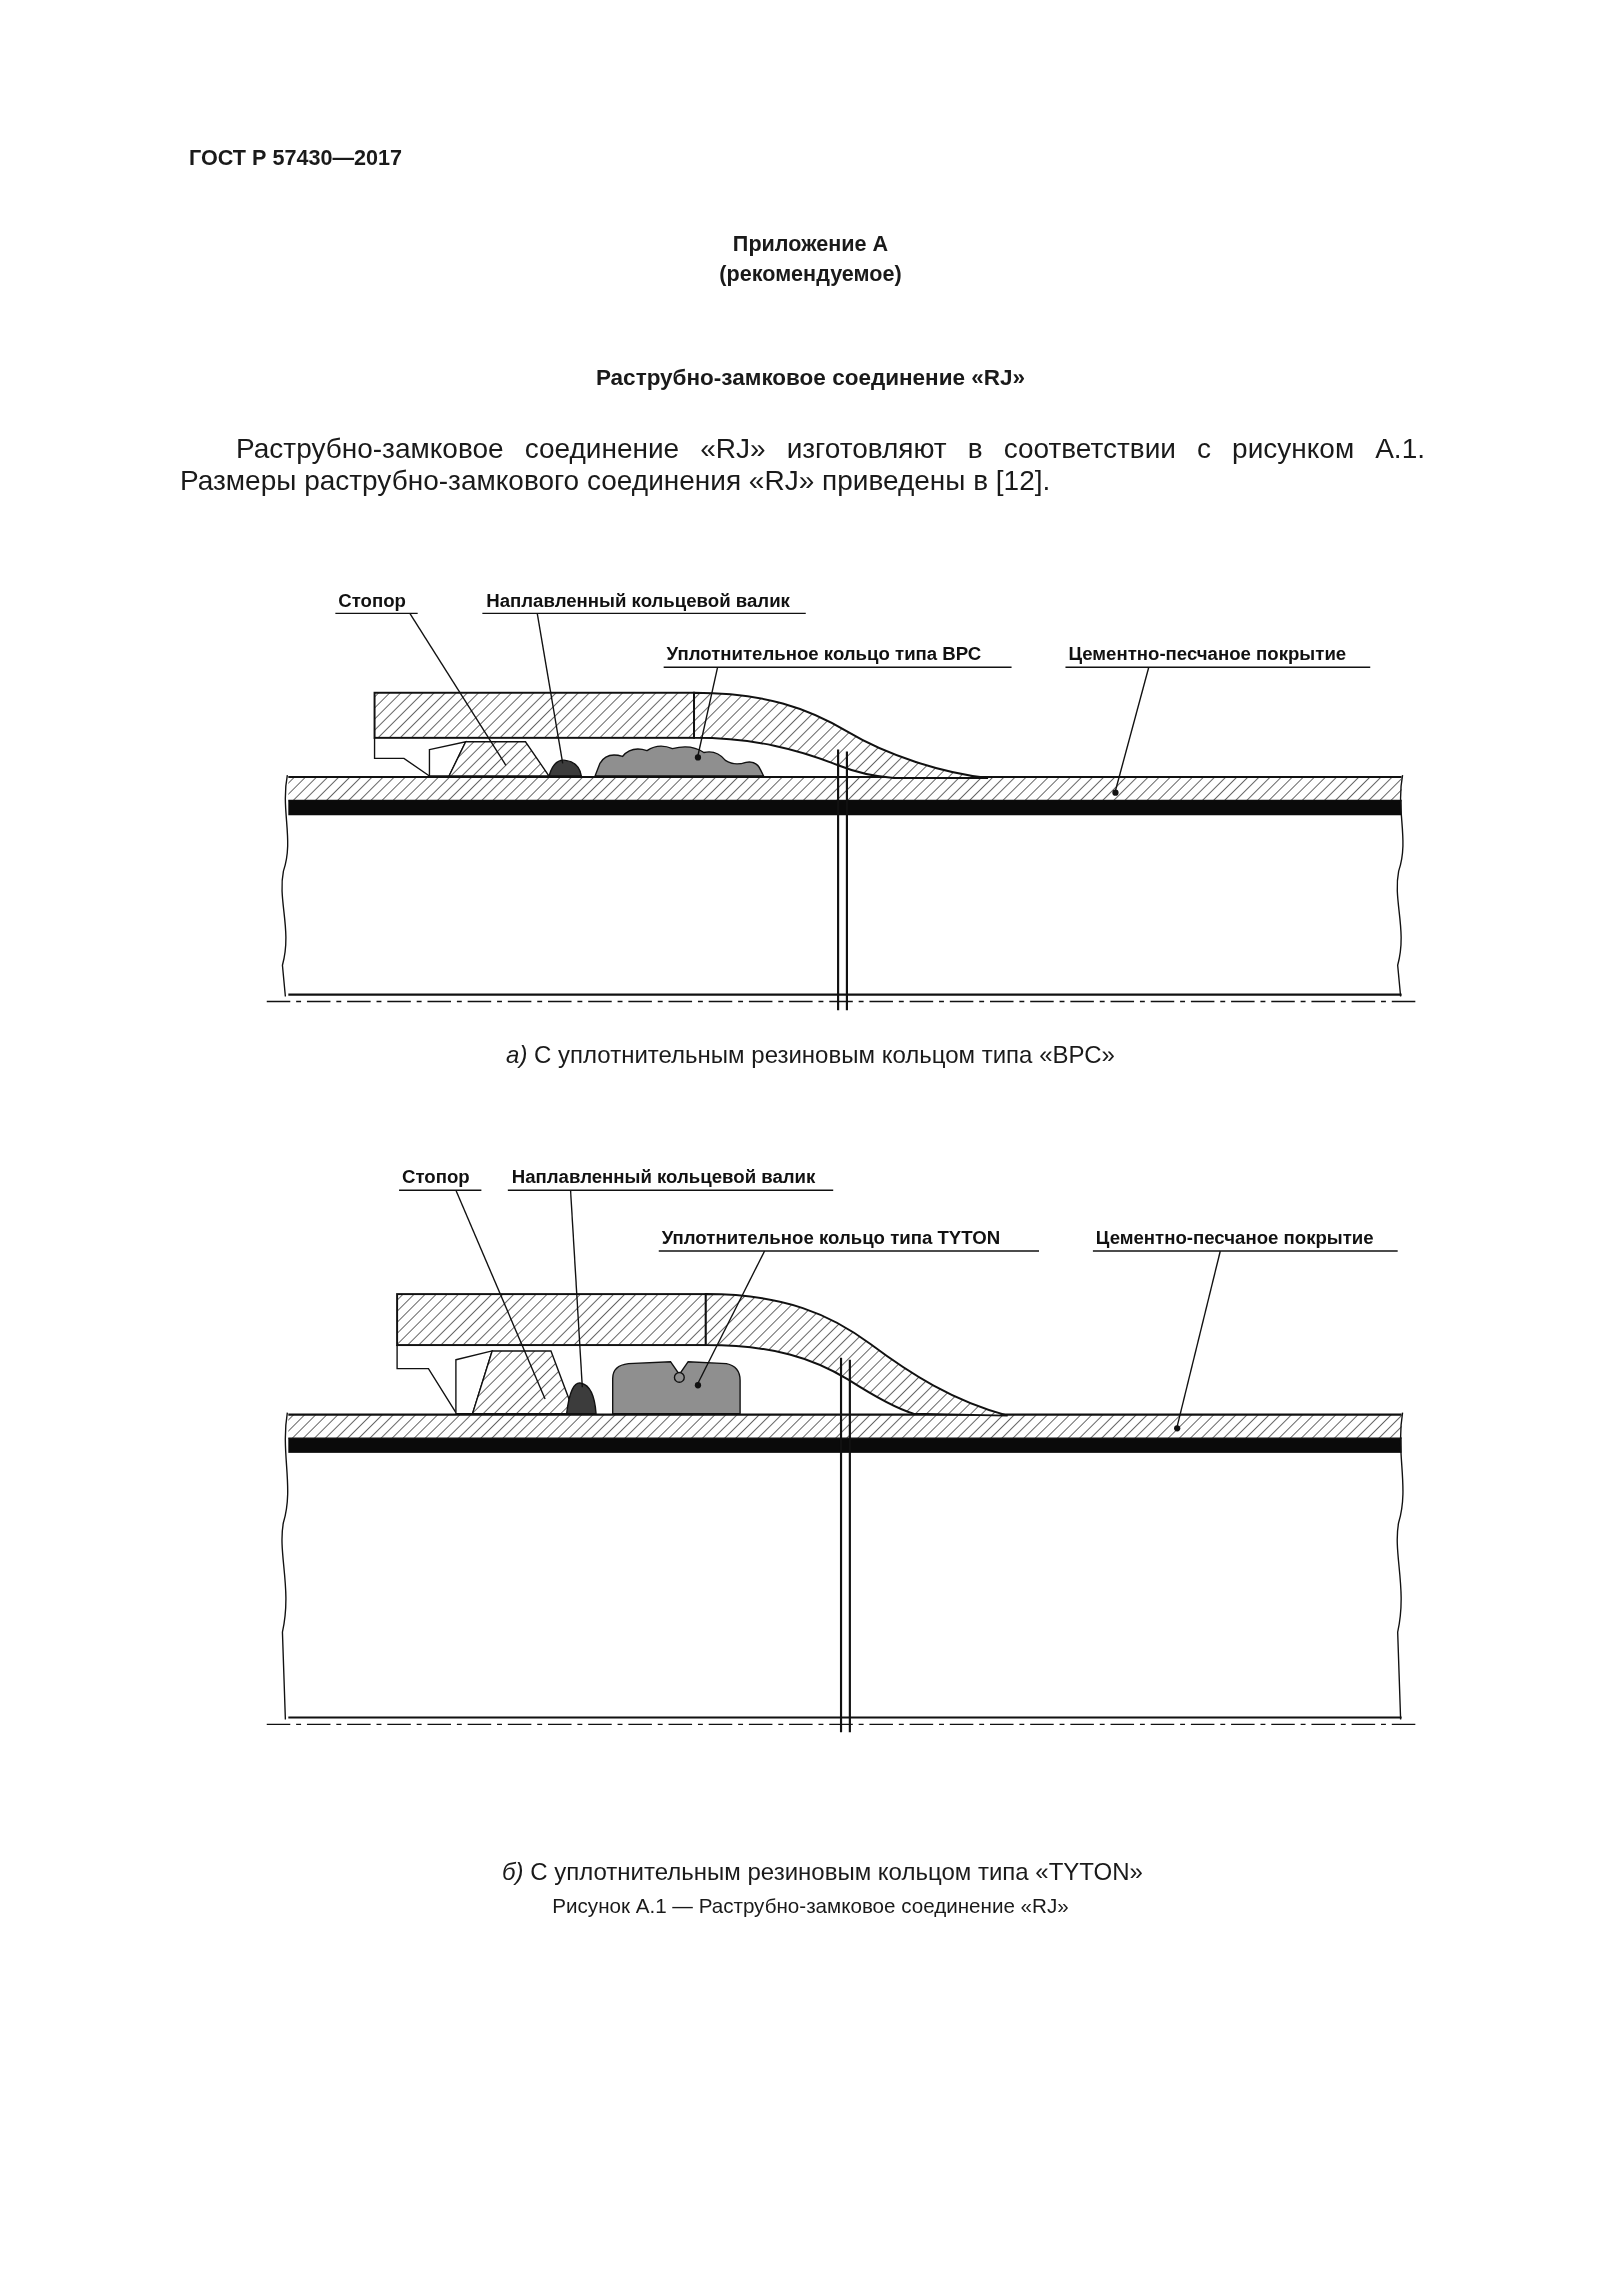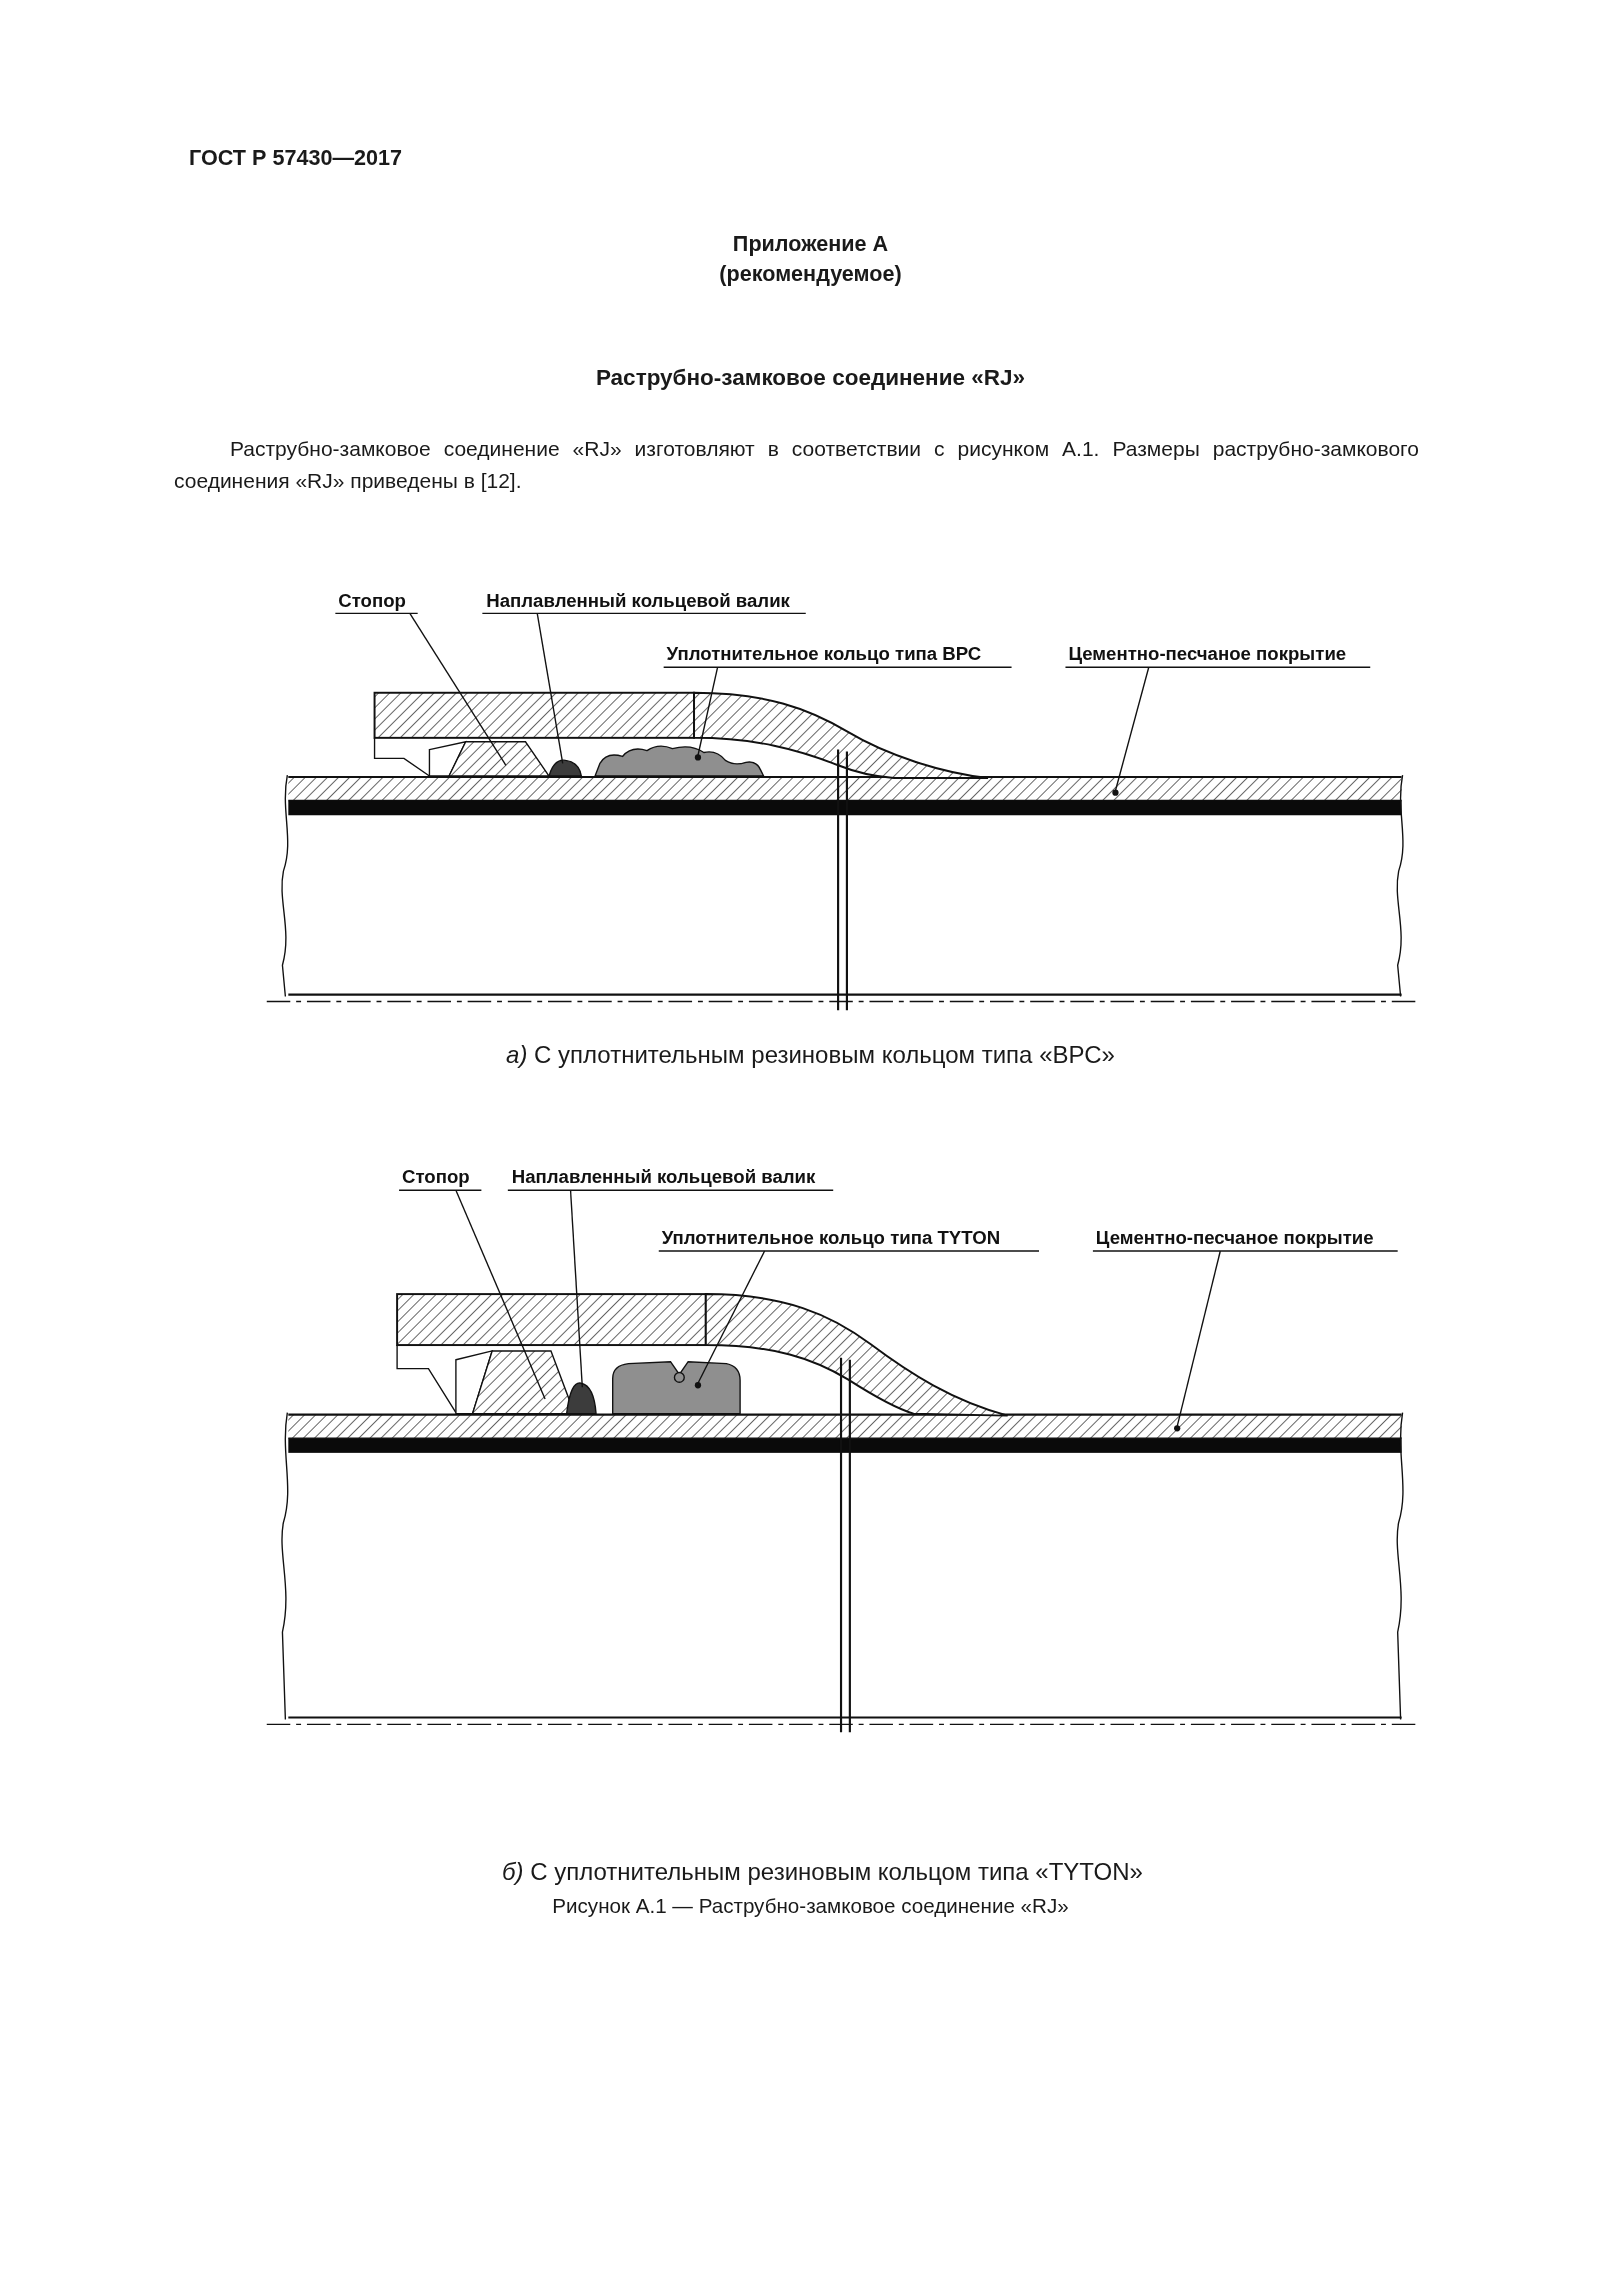--- a/index.html
+++ b/index.html
@@ -11,22 +11,22 @@
     font-family:"Liberation Sans", sans-serif;
     color:#1a1a1a;
     overflow:hidden;
   }
   .abs{position:absolute;}
   .centerline{position:absolute;left:0;width:100%;text-align:center;}
   .doc-header{top:145px;left:189px;font-size:21.6px;font-weight:bold;}
   .appendix{top:229px;font-size:21.6px;font-weight:bold;line-height:30px;}
   .main-heading{top:365px;font-size:22.5px;font-weight:bold;}
   .body-par{
-    top:433px;left:174px;width:1245px;
-    font-size:21px;line-height:32px;
+    top:433px;left:180px;width:1245px;
+    font-size:28px;line-height:32px;
     text-align:justify;text-indent:56px;
   }
   .caption{font-size:24px;}
   .cap-prefix{font-style:italic;}
   .fig-caption{font-size:20.6px;}
   .page-num{top:2070px;left:189px;font-size:28px;}
   .diagram{position:absolute;}
   .s1{stroke:#111111;stroke-width:1.4;fill:none;}
   .s2{stroke:#111111;stroke-width:2.2;fill:none;}
   .s1r{stroke:#111111;stroke-width:1.4;}

